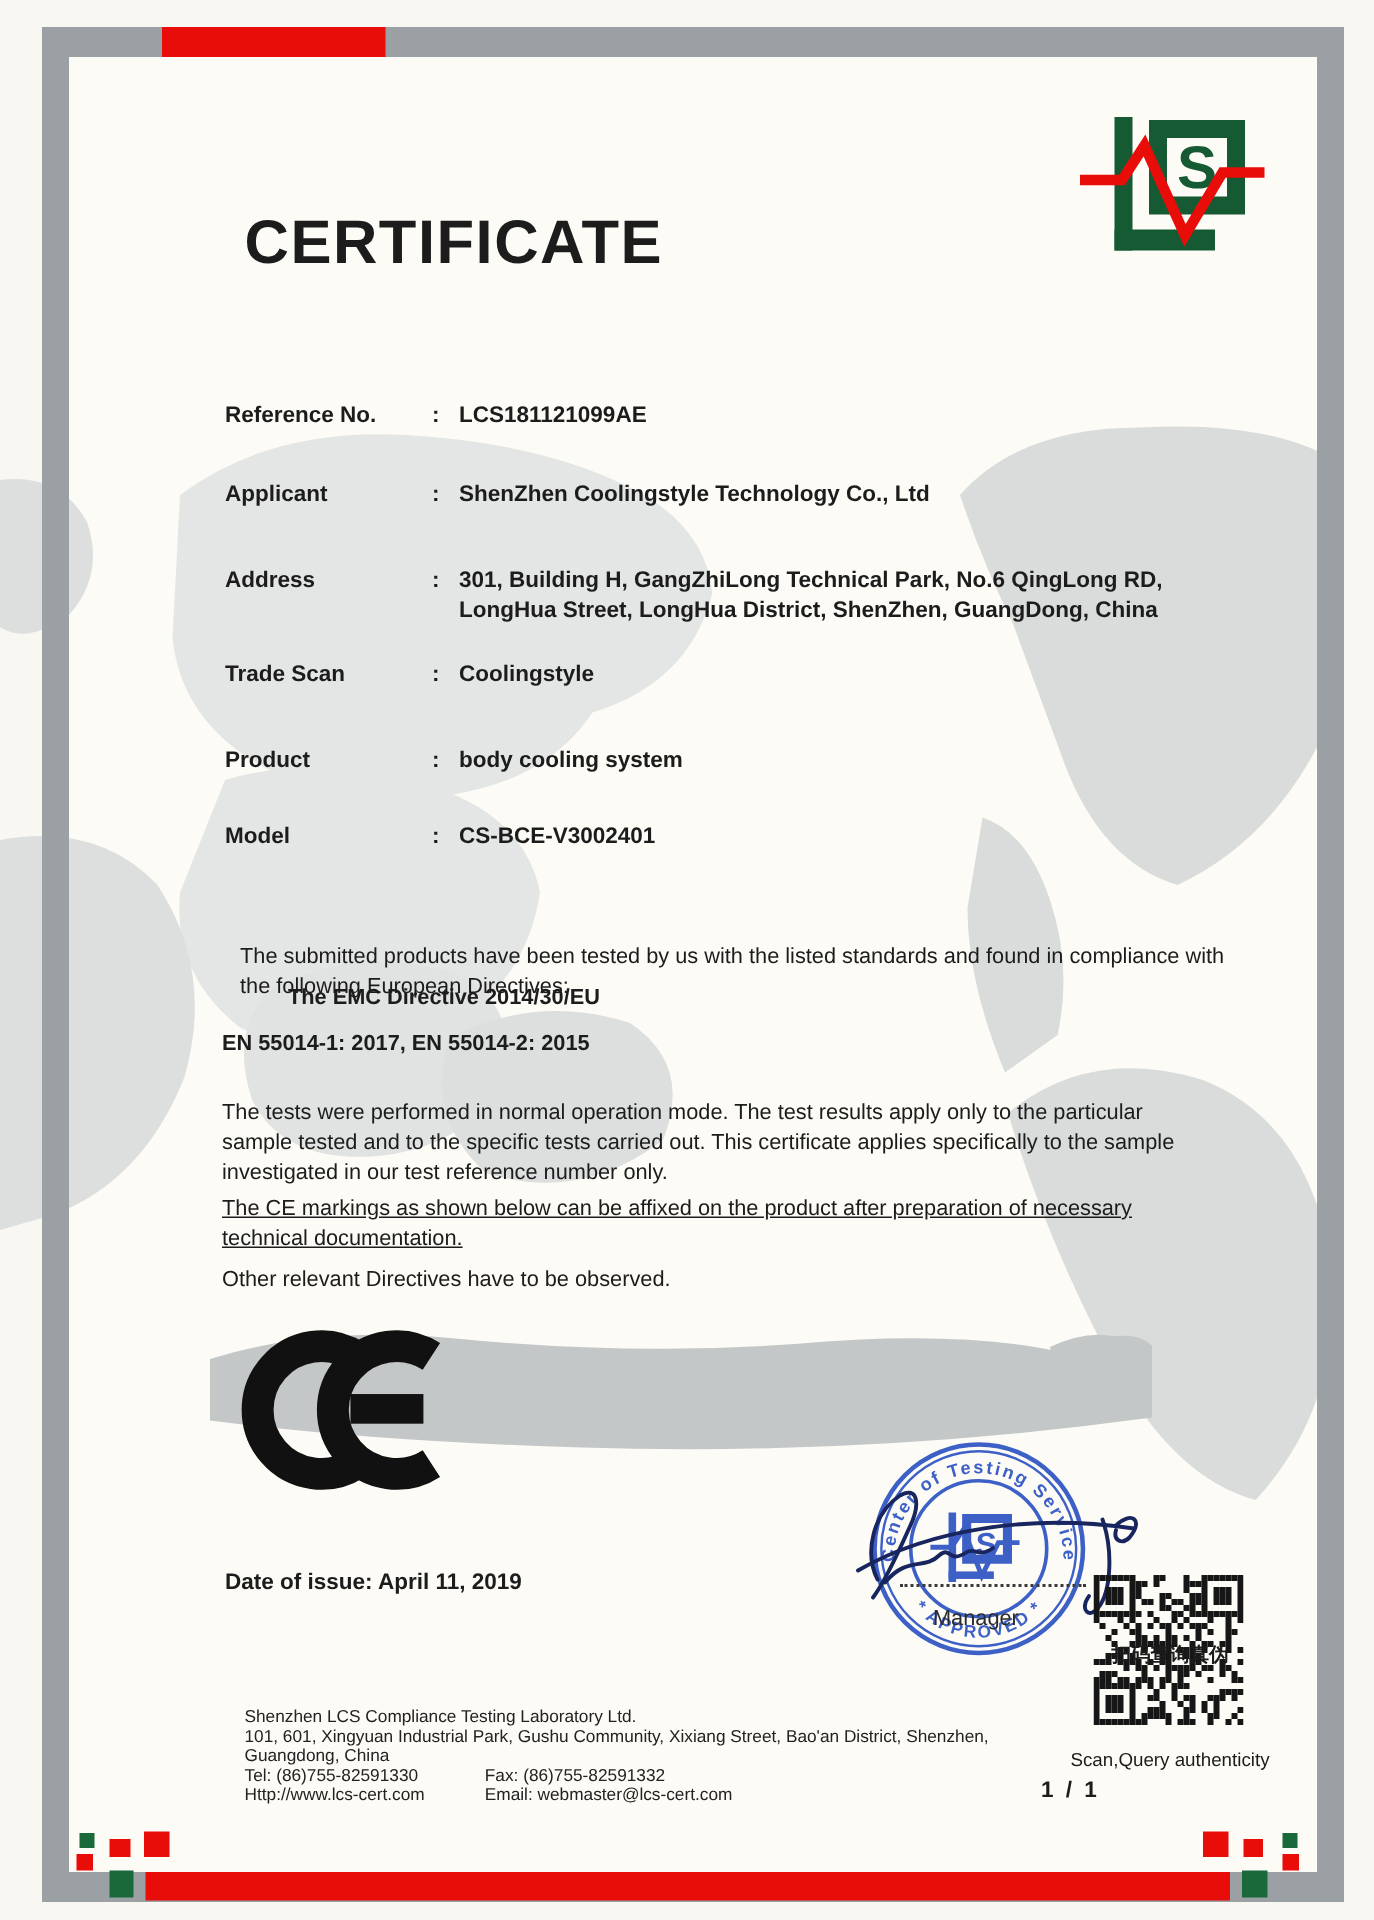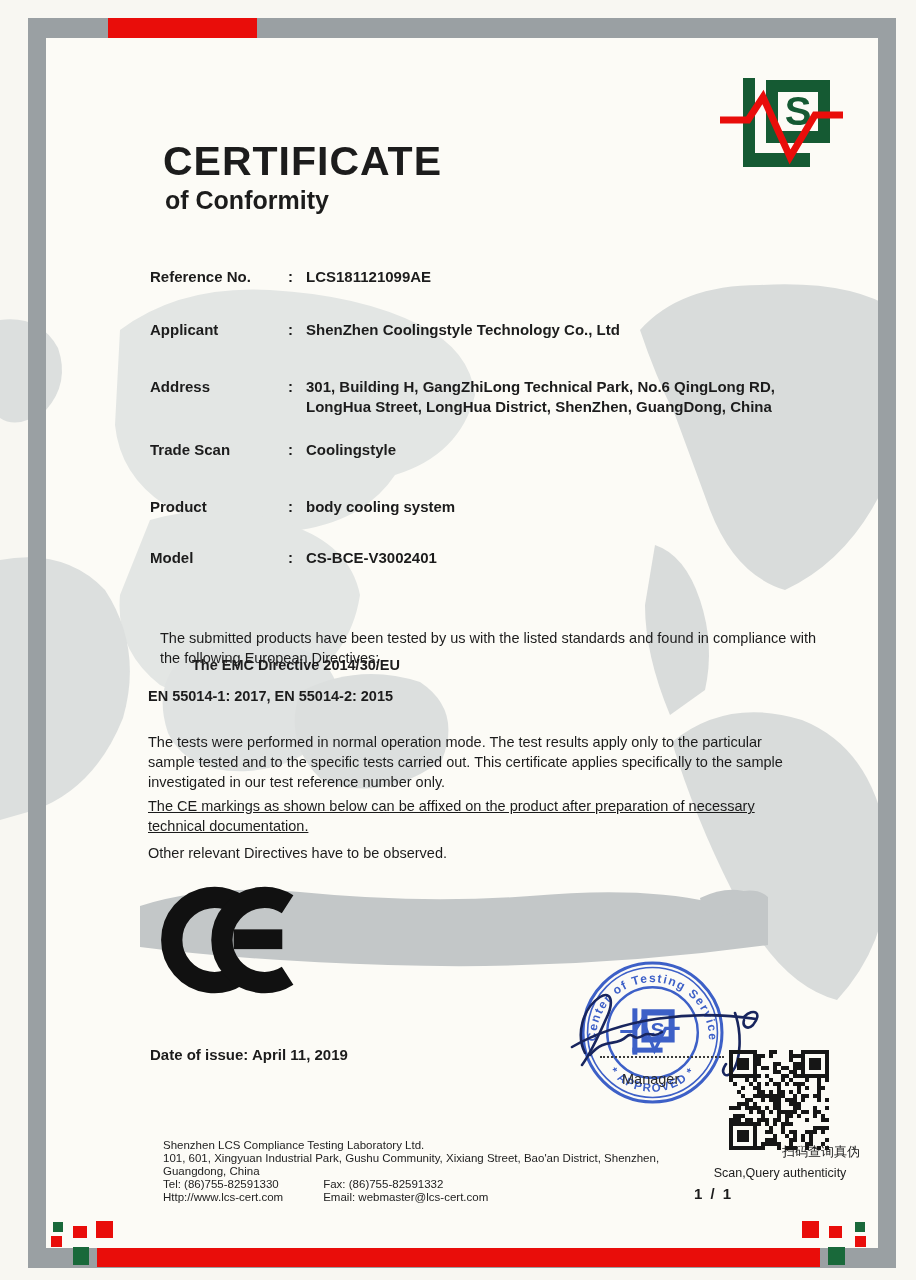--- a/index.html
+++ b/index.html
@@ -26,21 +26,21 @@
   .field .val{width:505px;}
   
   .para{position:absolute;left:148px;width:662px;font-size:14.5px;line-height:20px;}
   .para.b{font-weight:bold;}
   
   .date{position:absolute;left:150px;top:1046px;font-size:15px;font-weight:bold;}
   
   .dotline{position:absolute;left:600px;top:1056px;width:124px;border-bottom:2.5px dotted #3a3a3a;}
   .manager{position:absolute;left:622px;top:1071px;width:90px;font-size:14.5px;color:#2b2b2b;}
   
-  .qr-caption-zh{position:absolute;left:700px;top:1143px;width:160px;text-align:right;font-size:13px;font-weight:normal;}
+  .qr-caption-zh{position:absolute;left:700px;top:1094px;width:160px;text-align:center;font-size:13px;font-weight:bold;}
   .qr-caption-en{position:absolute;left:692px;top:1166px;width:176px;text-align:center;font-size:12.5px;}
   .page-num{position:absolute;left:694px;top:1185px;font-size:15px;font-weight:bold;letter-spacing:2px;}
   
   .footer{position:absolute;left:163px;top:1139px;font-size:11.5px;line-height:13px;color:#222;}
   .footer .row{white-space:nowrap;}
   .footer .col1{display:inline-block;width:157px;}
 </style>
 </head>
 <body>
 
@@ -90,21 +90,20 @@
 
   <svg class="abs" style="left:715px;top:70px;" width="150" height="105" viewBox="0 0 150 105">
     <rect x="28" y="8" width="12" height="89" fill="#155a33"></rect>
     <rect x="28" y="83" width="67" height="14" fill="#155a33"></rect>
     <path fill-rule="evenodd" fill="#155a33" d="M51,10 h64 v63 h-64 z M63,22 h40 v39 h-40 z"></path>
     <text x="83" y="55" text-anchor="middle" font-size="40" font-weight="bold" fill="#155a33" font-family="Liberation Sans, sans-serif">S</text>
     <polyline points="5,50 33,50 48,27 75,87 100,45 128,45" fill="none" stroke="#e90d0a" stroke-width="7" stroke-linejoin="miter"></polyline>
   </svg>
 
   <div class="title">CERTIFICATE</div>
-  <div class="subtitle">of Conformity</div>
 
   <div class="field" style="top:267px;">
     <span class="lbl">Reference No.</span>
     <span class="colon">:</span>
     <span class="val">LCS181121099AE</span>
   </div>
   <div class="field" style="top:320px;">
     <span class="lbl">Applicant</span>
     <span class="colon">:</span>
     <span class="val">ShenZhen Coolingstyle Technology Co., Ltd</span>

